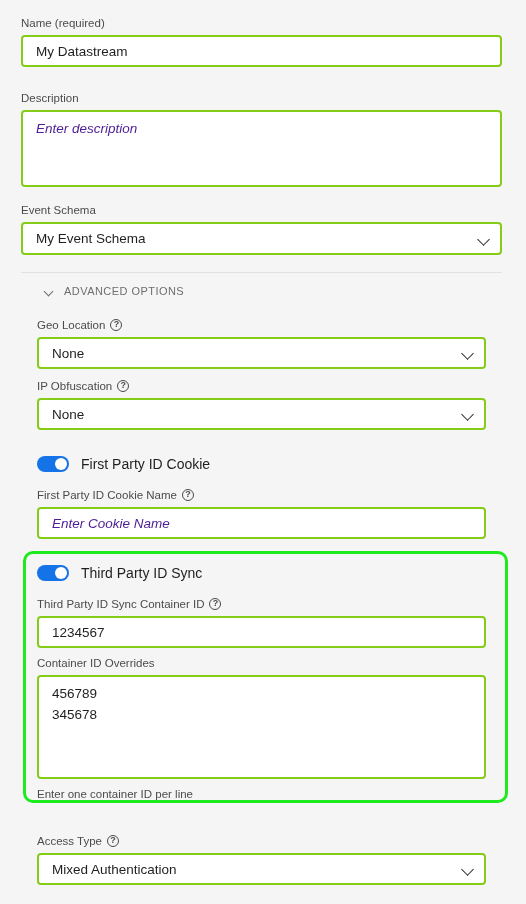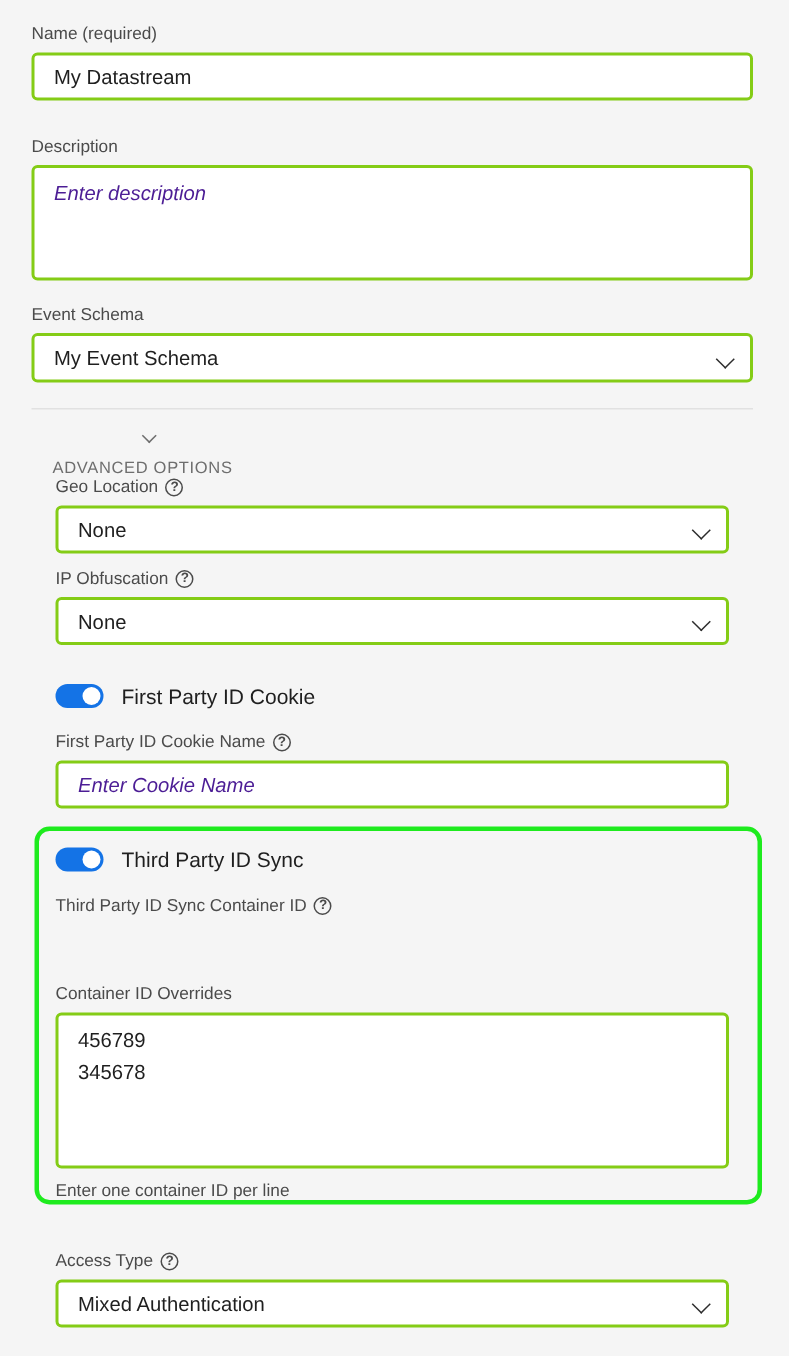--- a/index.html
+++ b/index.html
@@ -187,21 +187,21 @@
       <span>Event Schema</span>
     </div>
     <div class="control" style="height:33px;">
       <span class="val">My Event Schema</span>
       <span class="chev"></span>
     </div>
   </div>
 
   <div class="divider" style="left:21px; top:272px; width:481px;"></div>
 
-  <div class="adv-header" style="left:35px; top:285px;flex-direction:column;">
+  <div class="adv-header" style="left:35px; top:285px;">
     <span class="chev small" style="width:11px;height:11px;"></span>
     <span>ADVANCED OPTIONS</span>
   </div>
 
   <div class="field" style="left:37px; top:318px; width:449px;">
     <div class="lbl">
       <span>Geo Location</span>
       <span class="help-icon">
           <span>?</span>
         </span>
@@ -249,20 +249,23 @@
     <span class="toggle-label">Third Party ID Sync</span>
   </div>
 
   <div class="field" style="left:37px; top:597px; width:449px;">
     <div class="lbl">
       <span>Third Party ID Sync Container ID</span>
       <span class="help-icon">
           <span>?</span>
         </span>
     </div>
+    <div class="control">
+      <span class="val">1234567</span>
+    </div>
   </div>
 
   <div class="field" style="left:37px; top:656px; width:449px;">
     <div class="lbl">
       <span>Container ID Overrides</span>
     </div>
     <div class="control textarea-box" style="height:104px; white-space:pre;">456789
 345678</div>
   </div>
 

